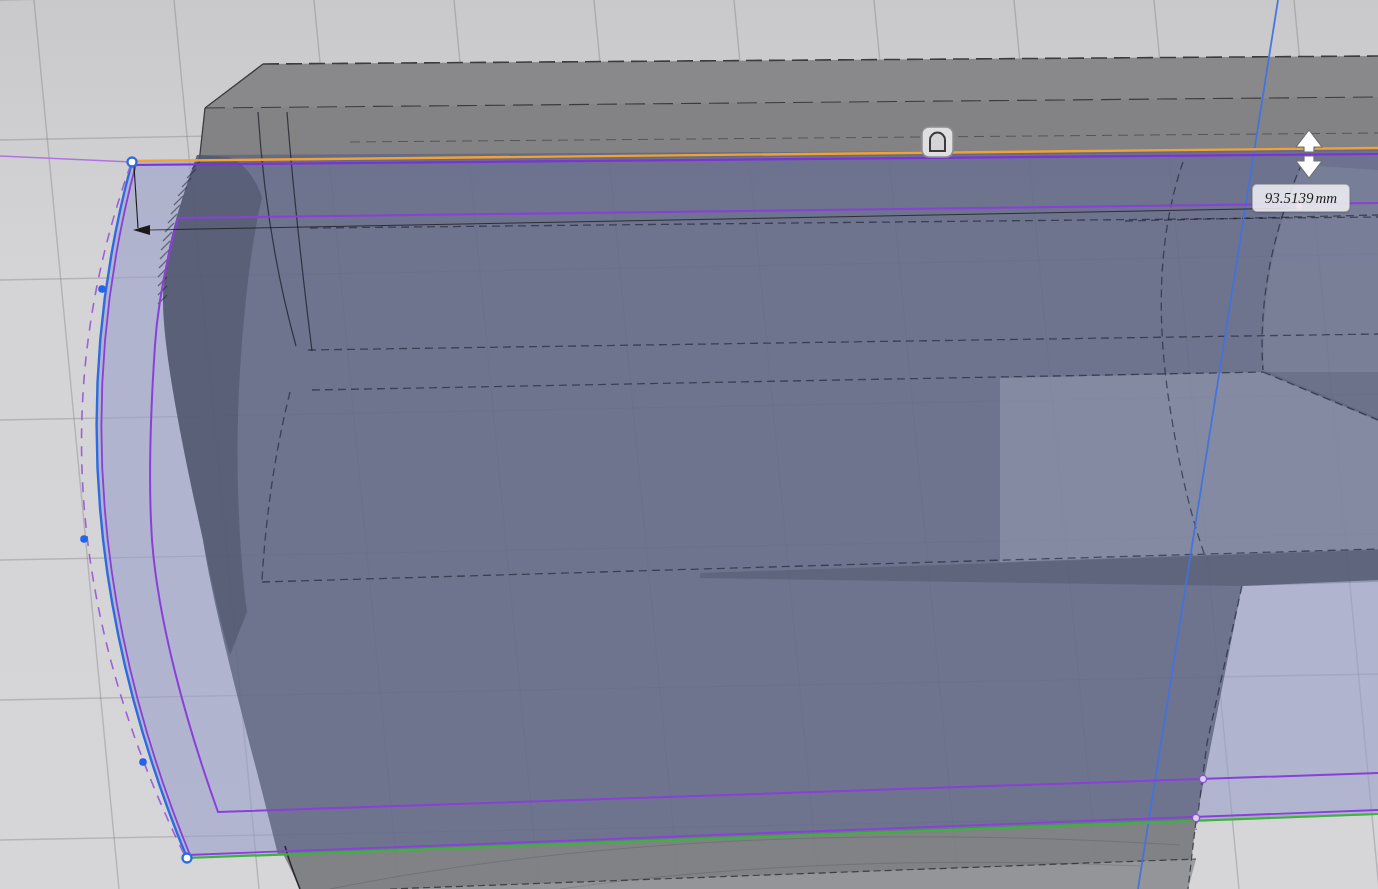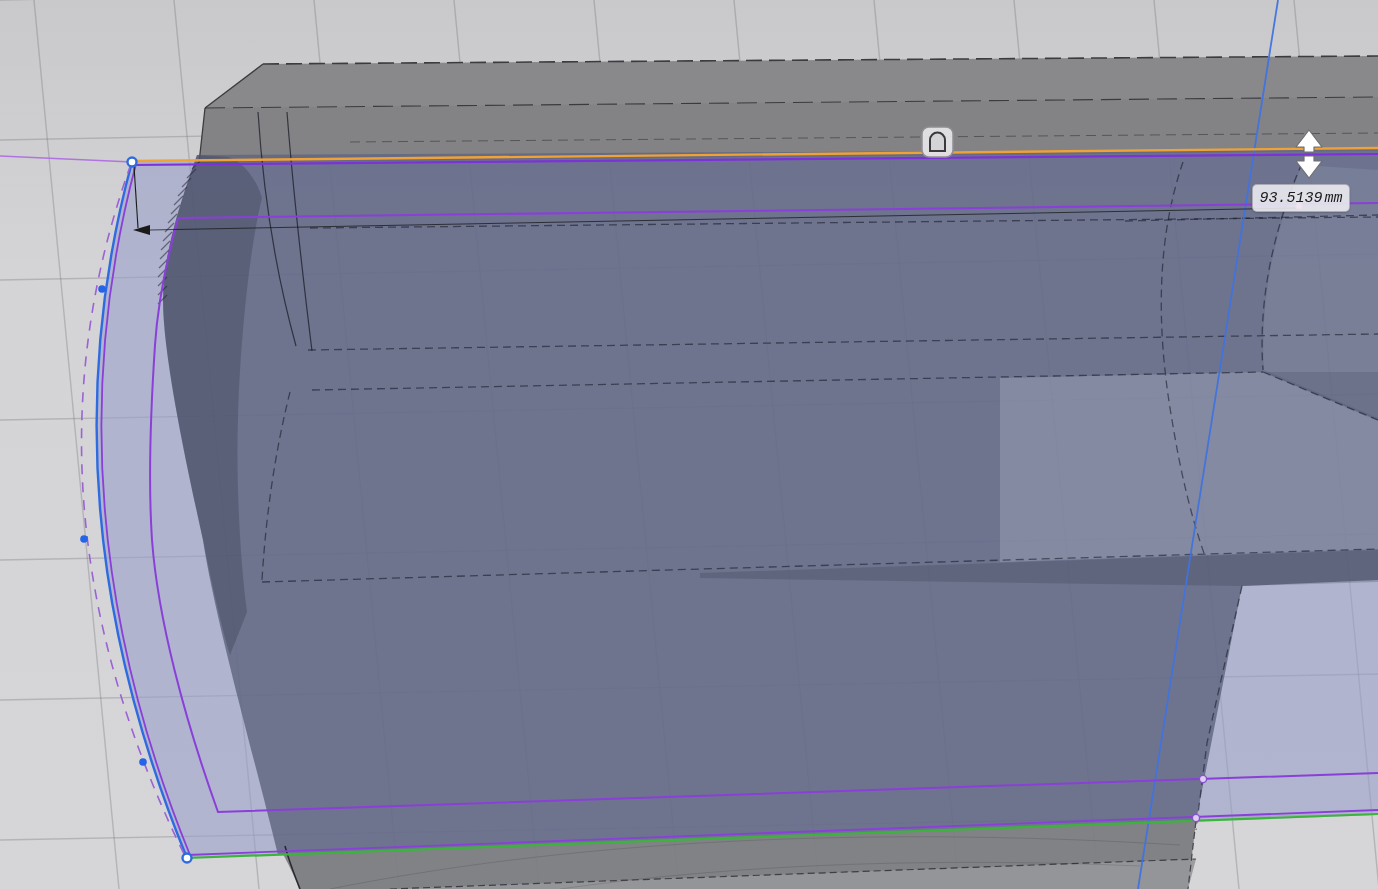--- a/index.html
+++ b/index.html
@@ -7,21 +7,21 @@
          background:linear-gradient(180deg,#c9c9cb 0%,#d4d4d6 30%,#d6d6d8 100%);
          font-family:"Liberation Sans",sans-serif;}
   .stage svg{position:absolute;left:0;top:0;}
   .dim-tooltip{
     position:absolute;left:1252px;top:184px;width:96px;height:26px;
     background:rgba(238,238,242,0.88);
     border:1px solid rgba(150,150,160,0.7);
     border-radius:5px;
     box-shadow:0 1px 2px rgba(0,0,0,0.18);
     display:flex;align-items:center;justify-content:center;
-    font-family:Liberation Mono, monospace;
+    font-family:Liberation Serif, serif;
     font-style:italic;font-size:15px;color:#1c1c1e;
     letter-spacing:0px;white-space:nowrap;z-index:5;
   }
   .dim-tooltip .unit{margin-left:2px;text-align:center;}
 </style>
 </head>
 <body>
 
 <div class="stage">
 <svg width="1378" height="889" viewBox="0 0 1378 889">

